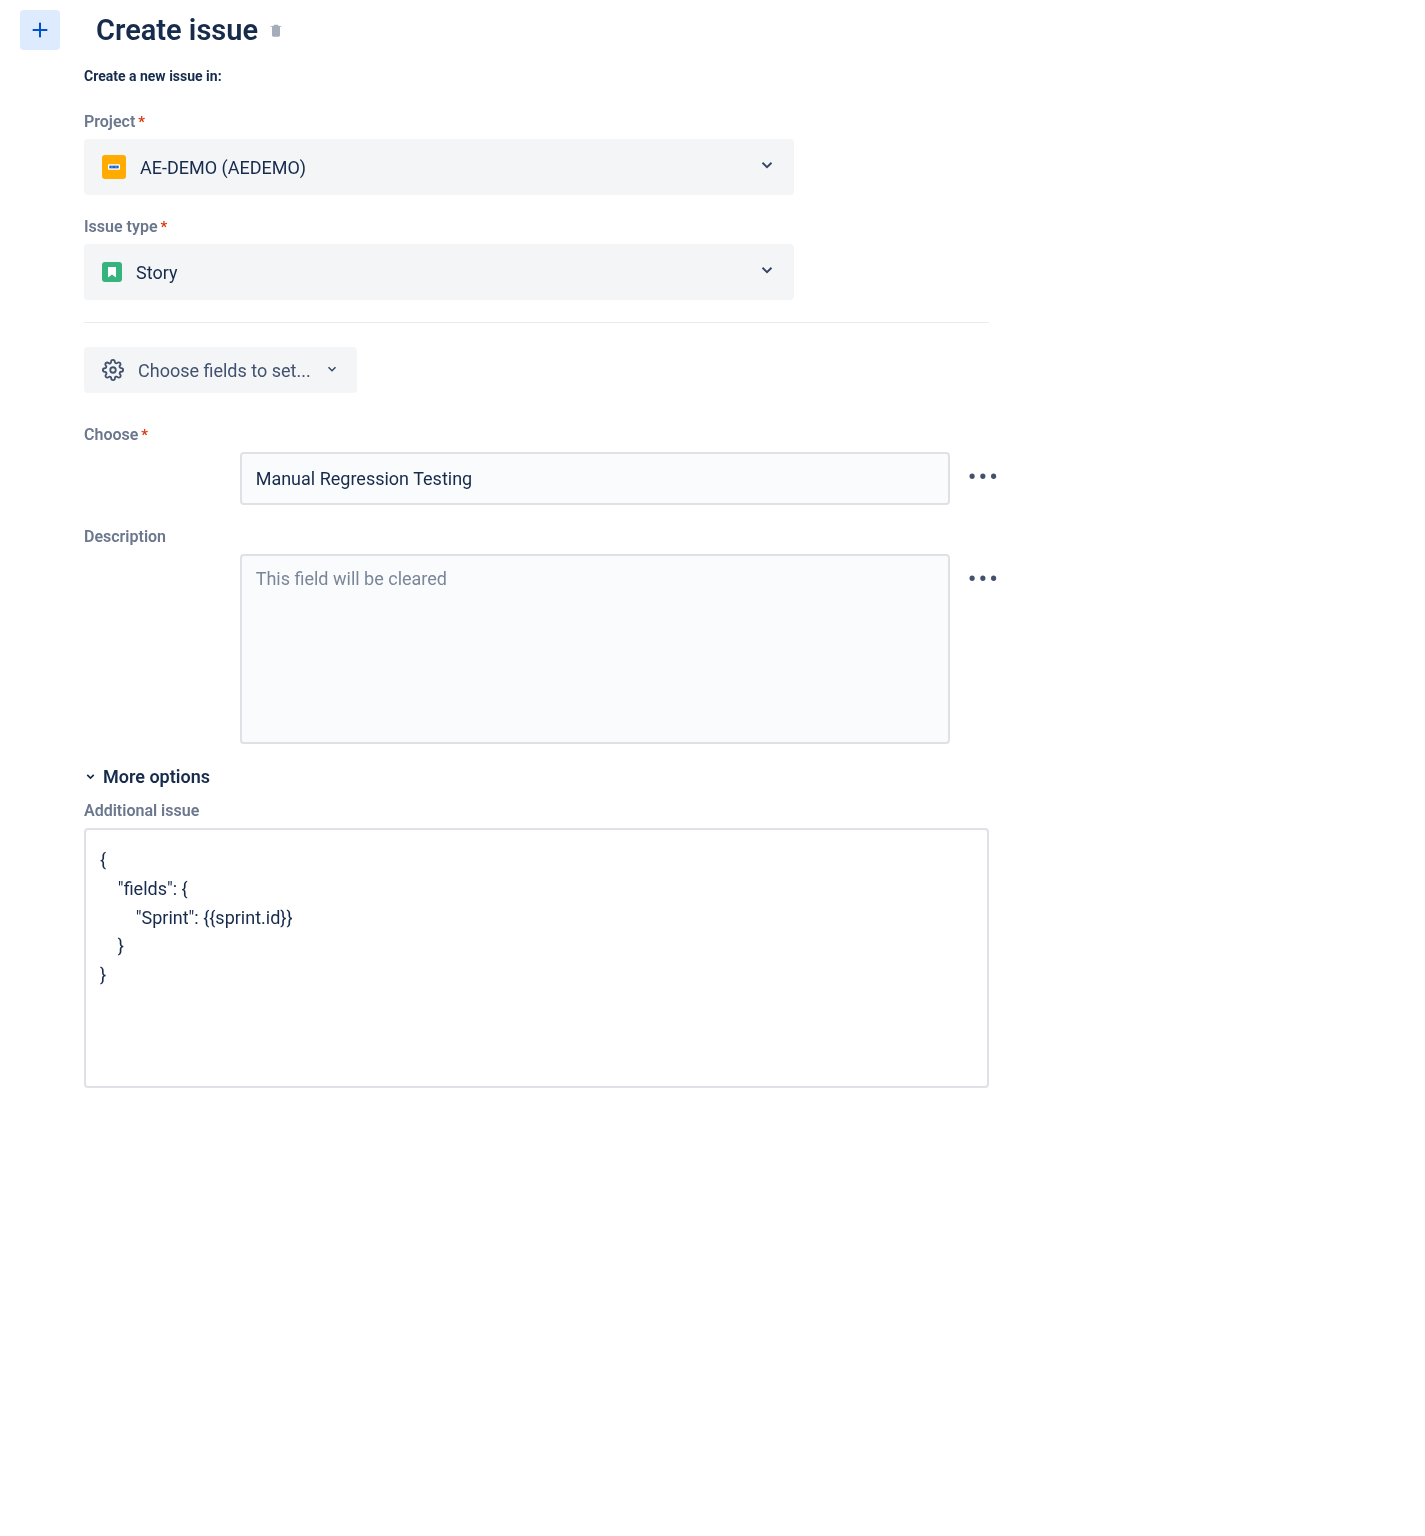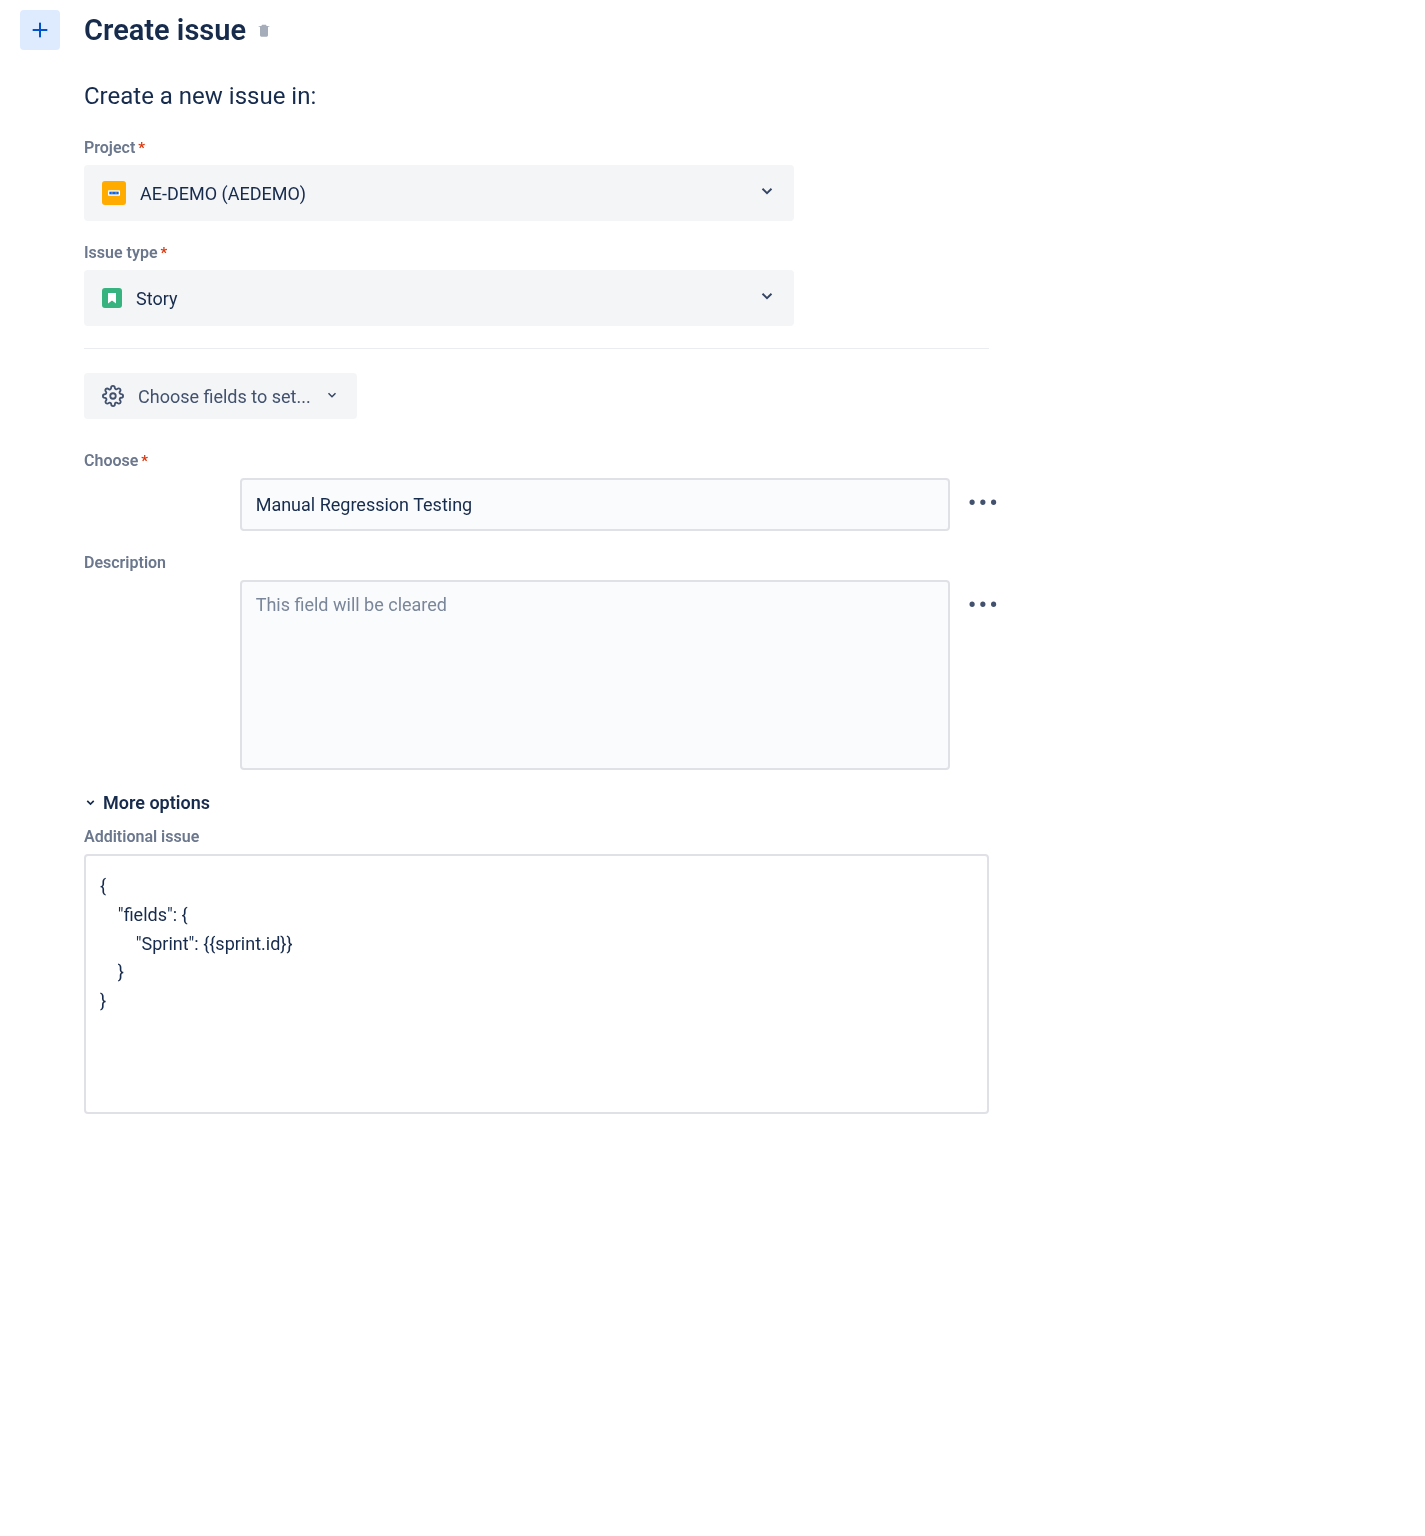--- a/index.html
+++ b/index.html
@@ -12,22 +12,22 @@
       color: #172B4D;
       background: #fff;
       padding: 10px 20px 20px 20px;
     }
     .page-container {
       max-width: 980px;
     }
     .header-row {
       display: flex;
       align-items: center;
-      gap: 24px;
-      margin-bottom: 32px;
+      gap: 36px;
+      margin-bottom: 18px;
     }
     .plus-icon-box {
       width: 40px;
       height: 40px;
       background: #DEEBFF;
       border-radius: 4px;
       display: flex;
       align-items: center;
       justify-content: center;
       color: #0052CC;
@@ -52,24 +52,24 @@
       width: 16px;
       height: 16px;
       display: flex;
       align-items: center;
       justify-content: center;
     }
     .content {
       margin-left: 64px;
     }
     .subtitle {
-      font-size: 24px;
+      font-size: 14px;
       color: #172B4D;
       margin-bottom: 28px;
-      font-weight: 400;
+      font-weight: 700;
     }
     .field-group {
       margin-bottom: 22px;
     }
     .field-label {
       font-size: 16px;
       font-weight: 600;
       color: #6B778C;
       margin-bottom: 8px;
       display: flex;

